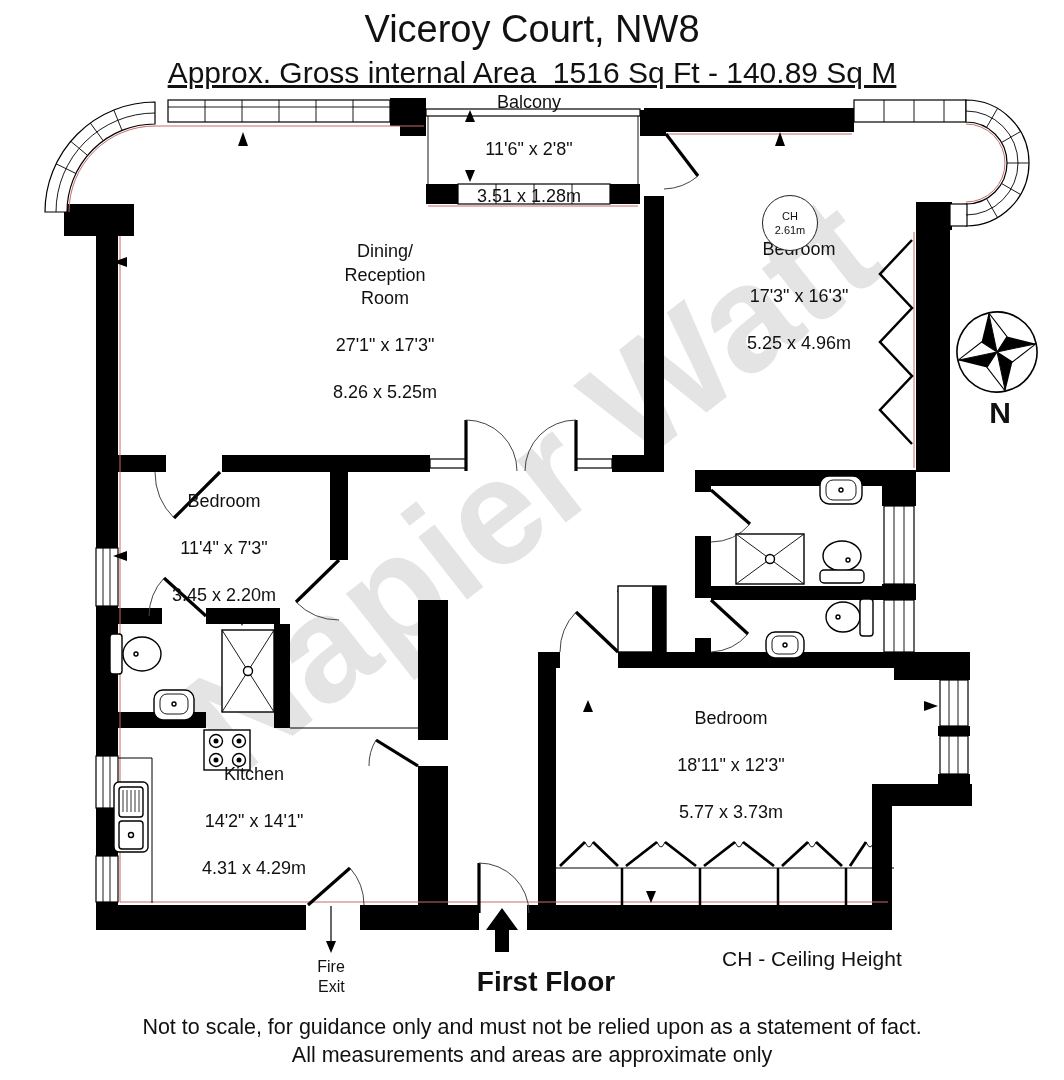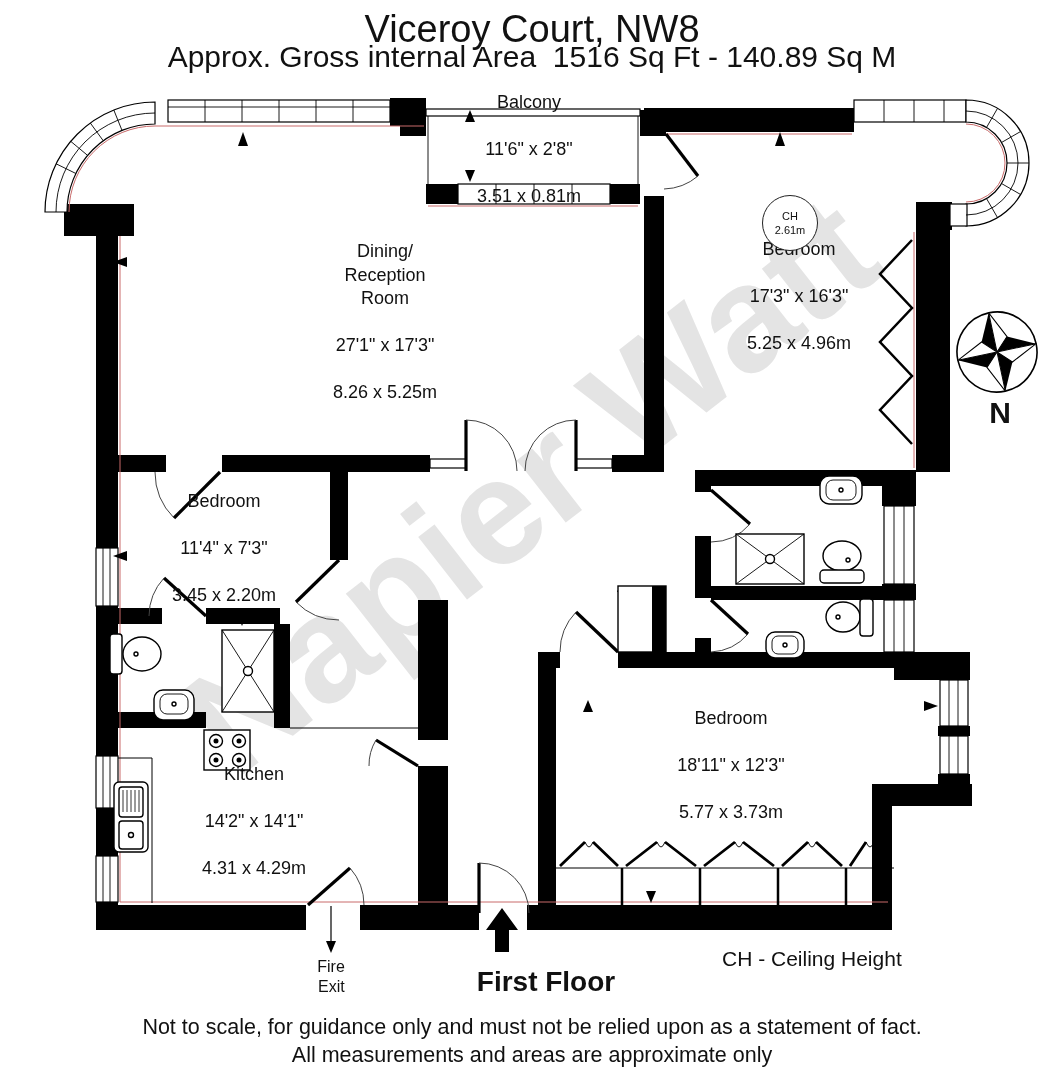--- a/index.html
+++ b/index.html
@@ -1,20 +1,20 @@
 <!DOCTYPE html>
 <html><head>
 <meta charset="utf-8">
 <style>
   html,body{margin:0;padding:0;background:#ffffff;}
   #page{position:relative;width:1064px;height:1080px;background:#fff;overflow:hidden;
         font-family:"Liberation Sans",sans-serif;color:#111;}
   .hdr{position:absolute;left:0;width:1064px;text-align:center;}
   #title{top:8px;font-size:38px;text-align:center;}
-  #subtitle{top:40px;font-size:30px;white-space:pre;}
+  #subtitle{top:56px;font-size:30px;white-space:pre;text-decoration:underline;}
   #watermark{position:absolute;left:530px;top:485px;transform:translate(-50%,-50%) rotate(-38deg);
              font-size:150px;font-weight:bold;color:#e4e4e4;white-space:nowrap;z-index:1;}
   svg{position:absolute;left:0;top:0;z-index:2;}
   .lbl{position:absolute;transform:translate(-50%,-50%);text-align:center;font-size:18px;
        line-height:1.3;white-space:pre-line;z-index:3;}
   .lbl .nm{white-space:pre-line;}
   #balcony-label{left:529px;top:150px;}
   #dining-label{left:385px;top:322px;}
   #bedroom-tr-label{left:799px;top:297px;}
   #bedroom-l-label{left:224px;top:549px;}
@@ -267,21 +267,21 @@
     <polygon fill="#000" points="502,908 486,930 495,930 495,952 509,952 509,930 518,930"></polygon>
     <g>
       <path d="M331,906 L331,942" stroke="#000" stroke-width="1.2"></path>
       <polygon points="326,941 336,941 331,953" fill="#000"></polygon>
     </g>
   </svg>
 
   <div class="lbl" id="balcony-label">
     <div class="nm">Balcony</div>
     <div>11'6" x 2'8"</div>
-    <div>3.51 x 0.81m</div>
+    <div>3.51 x 1.28m</div>
   </div>
 
   <div class="lbl" id="dining-label">
     <div class="nm">Dining/
 Reception
 Room</div>
     <div>27'1" x 17'3"</div>
     <div>8.26 x 5.25m</div>
   </div>
 

